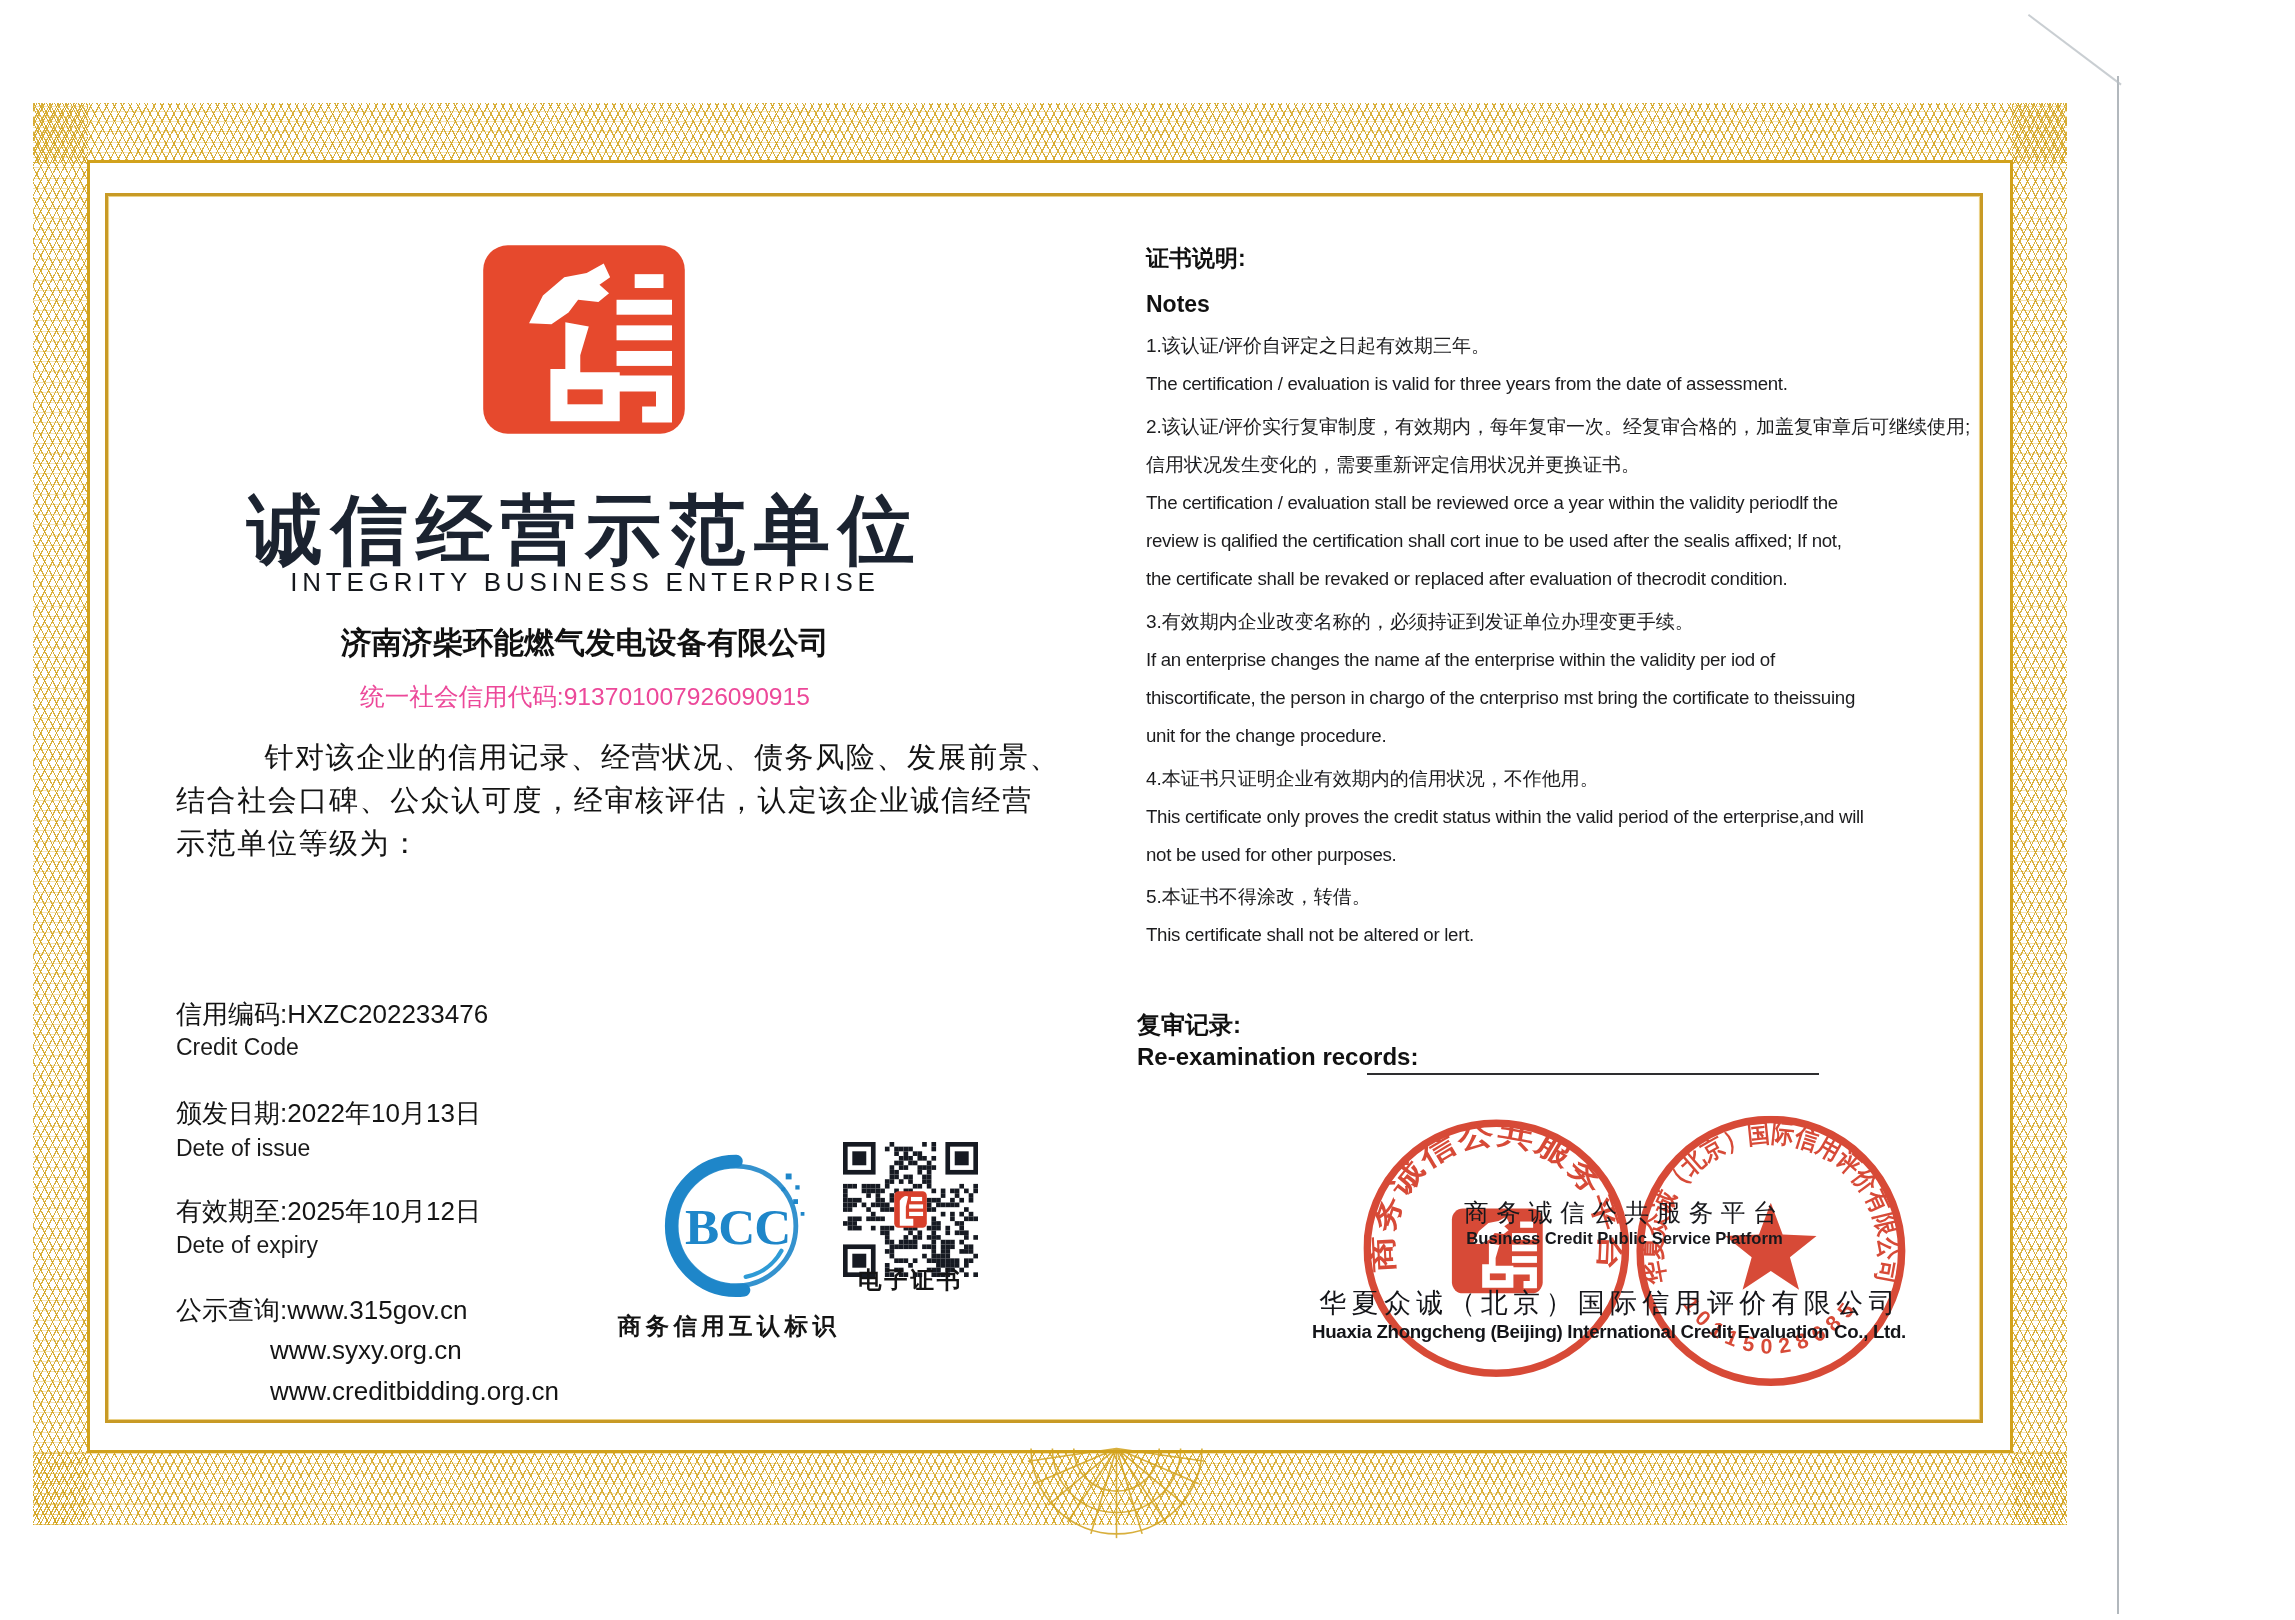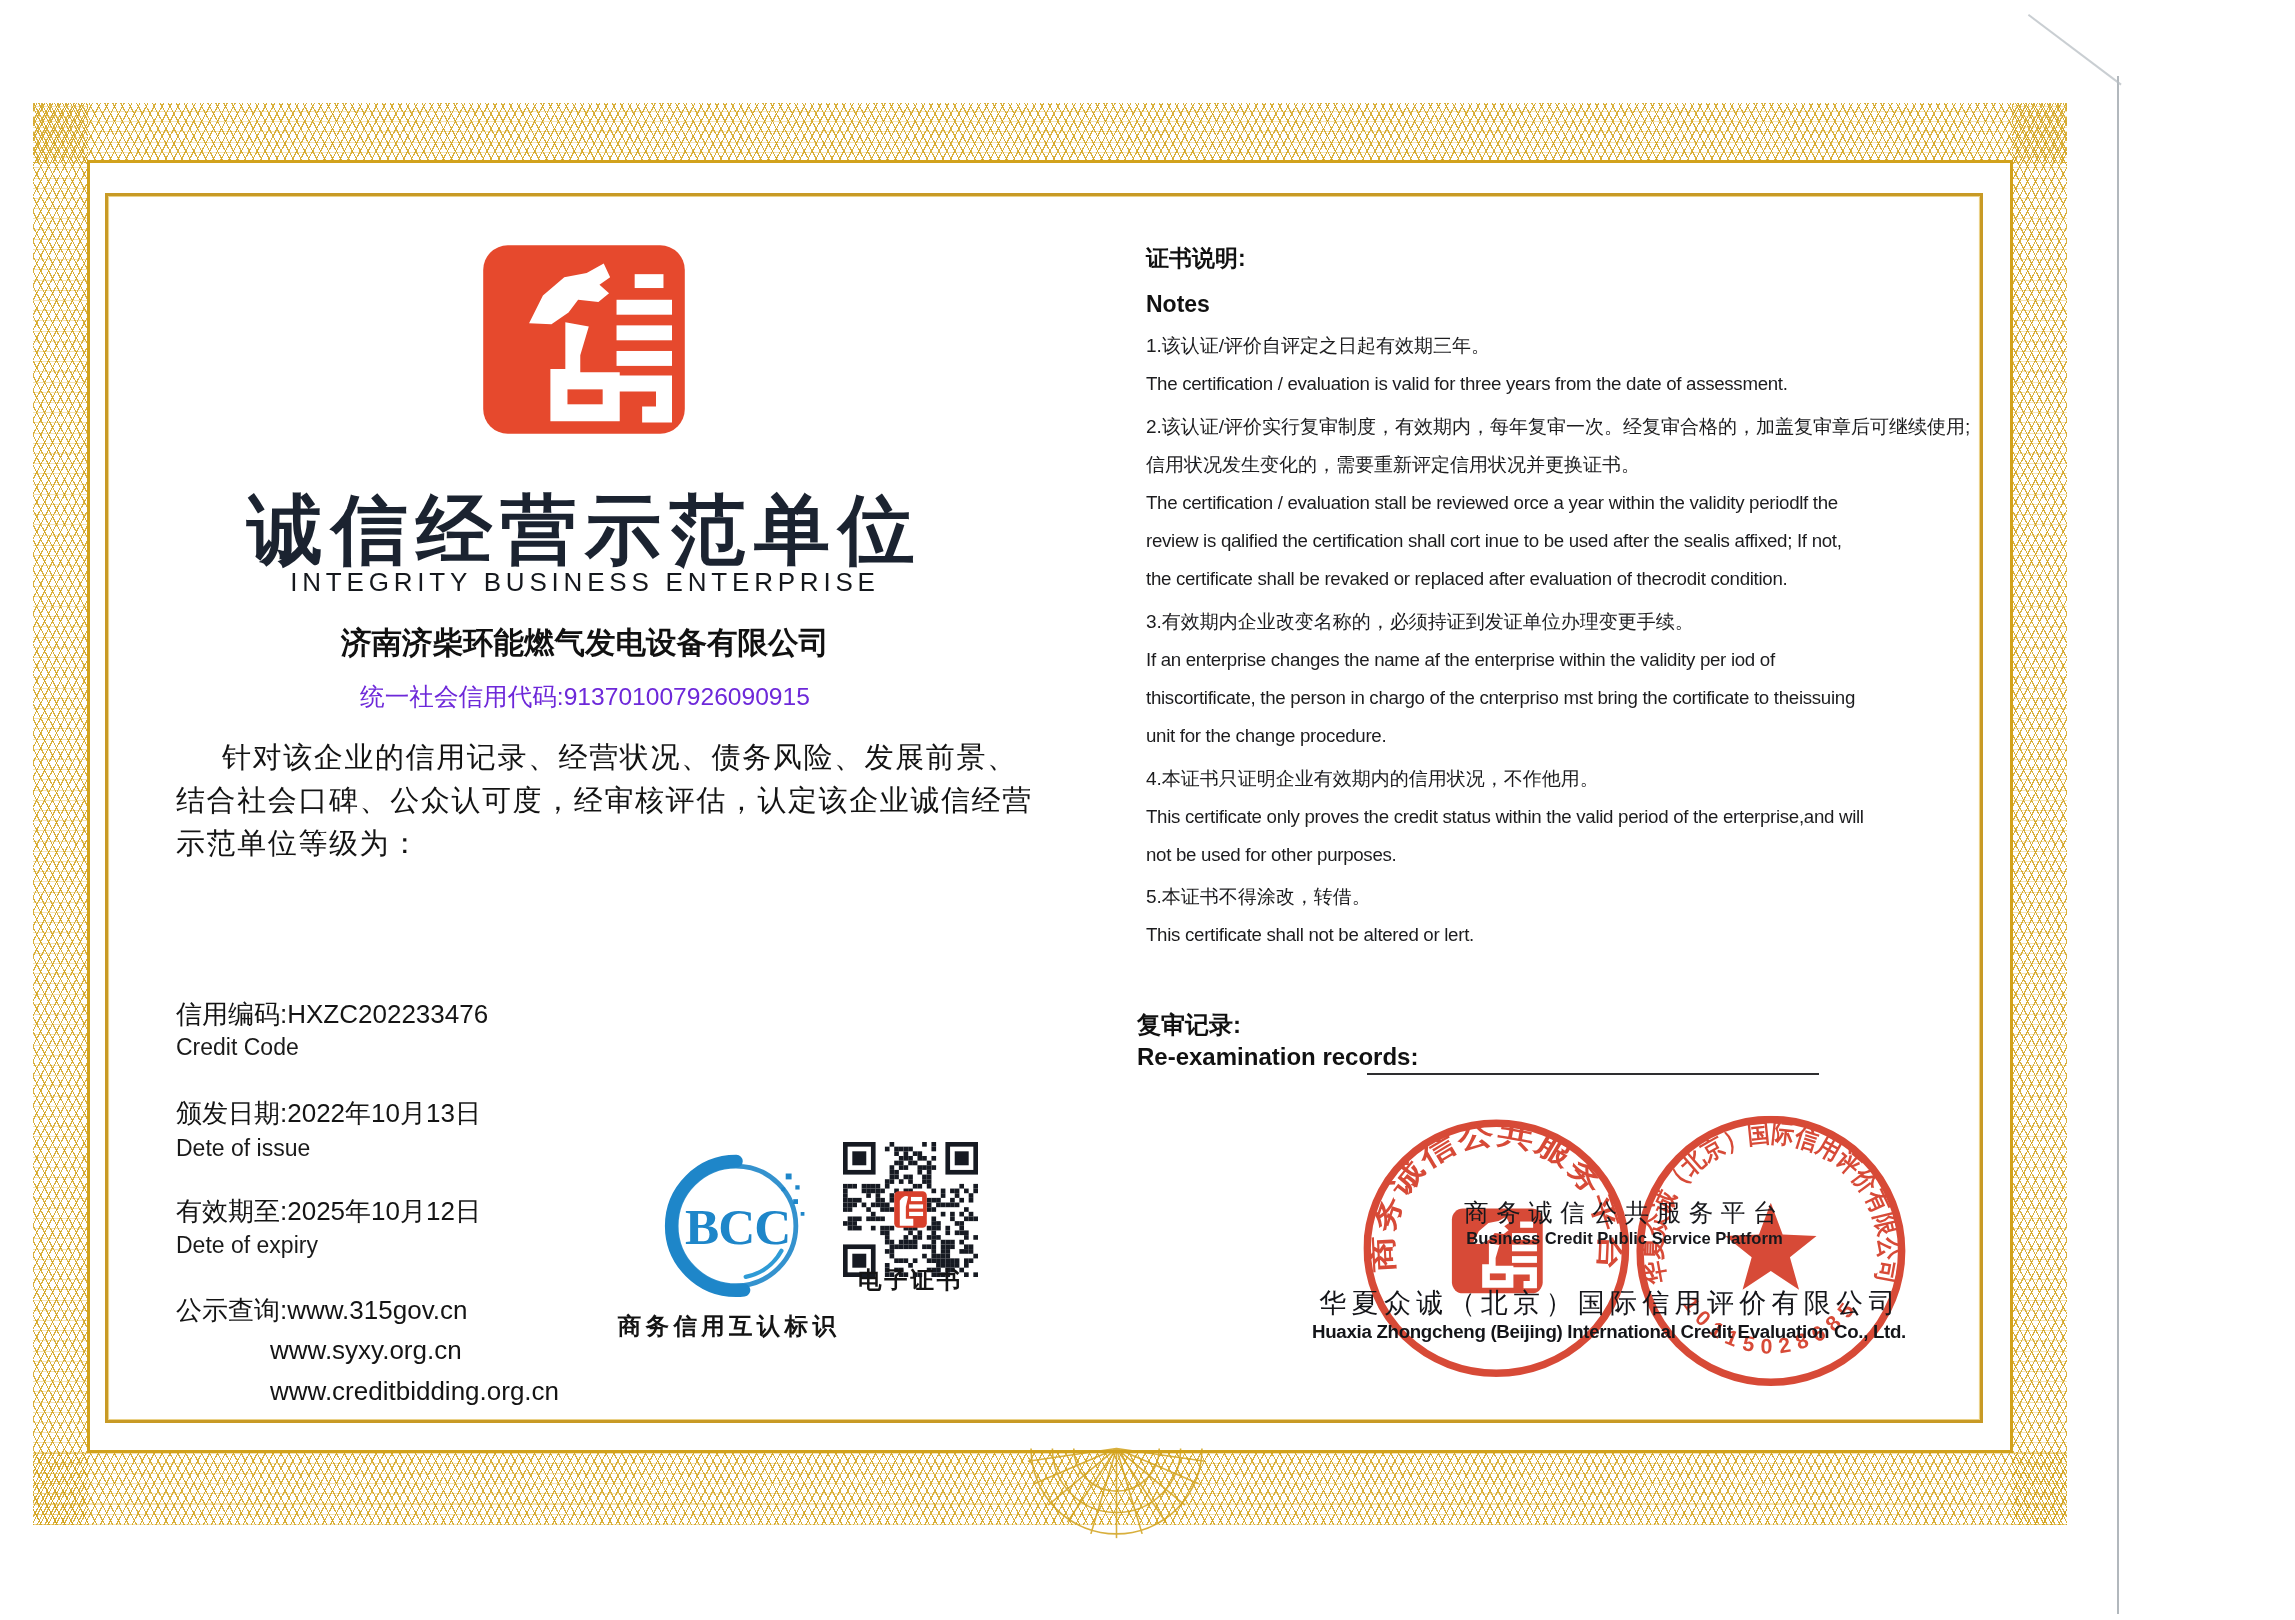--- a/index.html
+++ b/index.html
@@ -26,21 +26,21 @@
                  border:3.2px solid #C89A25; box-shadow:inset 0 0 0 1.1px #EBD289; }
 
   
   .paper-edge-v { left:2117px; top:76px; width:1.6px; height:1538px; background:#9fa6ad; opacity:.8; }
   .paper-edge-d { left:2029px; top:14px;  width:116px; height:1.6px;  background:#b7bdc3; opacity:.75;
                   transform:rotate(37deg); transform-origin:left top; }
   .ctr  { text-align:center; }
   .title-cn { font-size:76px; font-weight:bold; letter-spacing:8.5px; color:#1b2330; }
   .title-en { font-size:26px;  letter-spacing:4.8px; color:#15181d; }
   .company  { font-size:30.5px;  font-weight:bold; color:#111; }
-  .uscc     { font-size:24.6px;  color:#6d28d9; }
+  .uscc     { font-size:24.6px;  color:#ec4899; }
   .stmt     { font-size:29px;  letter-spacing:1.6px; color:#131313; white-space:nowrap; }
   .rating   { font-family:"Liberation Serif", serif; font-size:134px; font-weight:bold;
               letter-spacing:30px; color:#EA562B; }
   .fld-cn   { font-size:26px; color:#141414; white-space:nowrap; }
   .fld-en   { font-size:23px; color:#1a1a1a; }
   .cap      { font-size:23.5px; font-weight:bold; color:#141414; letter-spacing:4.3px; }
 
   .notes-box { left:1137px; top:239px; width:844px;margin-left:9px; }
   .nl  { line-height:38px; font-size:19px; color:#1c1c1e; white-space:nowrap; }
   .nl.en { font-size:18.7px; letter-spacing:-0.3px; }
@@ -106,21 +106,21 @@
     <rect x="256" y="204" width="104" height="28" fill="#fff"></rect>
     <path fill="#fff" d="M256,250 L360,250 L360,338 L304,338 L304,308 L330,308 L330,280 L256,280 Z"></path>
   </svg>
 
   <div class="abs ctr title-cn" style="left:176px; top:480px; width:818px;">诚信经营示范单位</div>
   <div class="abs ctr title-en" style="left:176px; top:567px; width:818px;">INTEGRITY BUSINESS ENTERPRISE</div>
 
   <div class="abs ctr company" style="left:176px; top:623px; width:818px;">济南济柴环能燃气发电设备有限公司</div>
   <div class="abs ctr uscc" style="left:176px; top:680px; width:818px;">统一社会信用代码:913701007926090915</div>
 
-  <div class="abs stmt" style="left:166px; top:738px; width:876px; text-indent:56px;">针对该企业的信用记录、经营状况、债务风险、发展前景、</div>
+  <div class="abs stmt" style="left:184px; top:738px; width:876px; text-indent:56px;text-align:right;">针对该企业的信用记录、经营状况、债务风险、发展前景、</div>
   <div class="abs stmt" style="left:176px; top:781px; width:876px;">结合社会口碑、公众认可度，经审核评估，认定该企业诚信经营</div>
   <div class="abs stmt" style="left:176px; top:824px; width:876px;">示范单位等级为：</div>
 
 
   <div class="abs fld-cn" style="left:176px; top:997px;">信用编码:HXZC202233476</div>
   <div class="abs fld-en" style="left:176px; top:1034px;">Credit Code</div>
 
   <div class="abs fld-cn" style="left:176px; top:1096px;">颁发日期:2022年10月13日</div>
   <div class="abs fld-en" style="left:176px; top:1135px;">Dete of issue</div>
 

